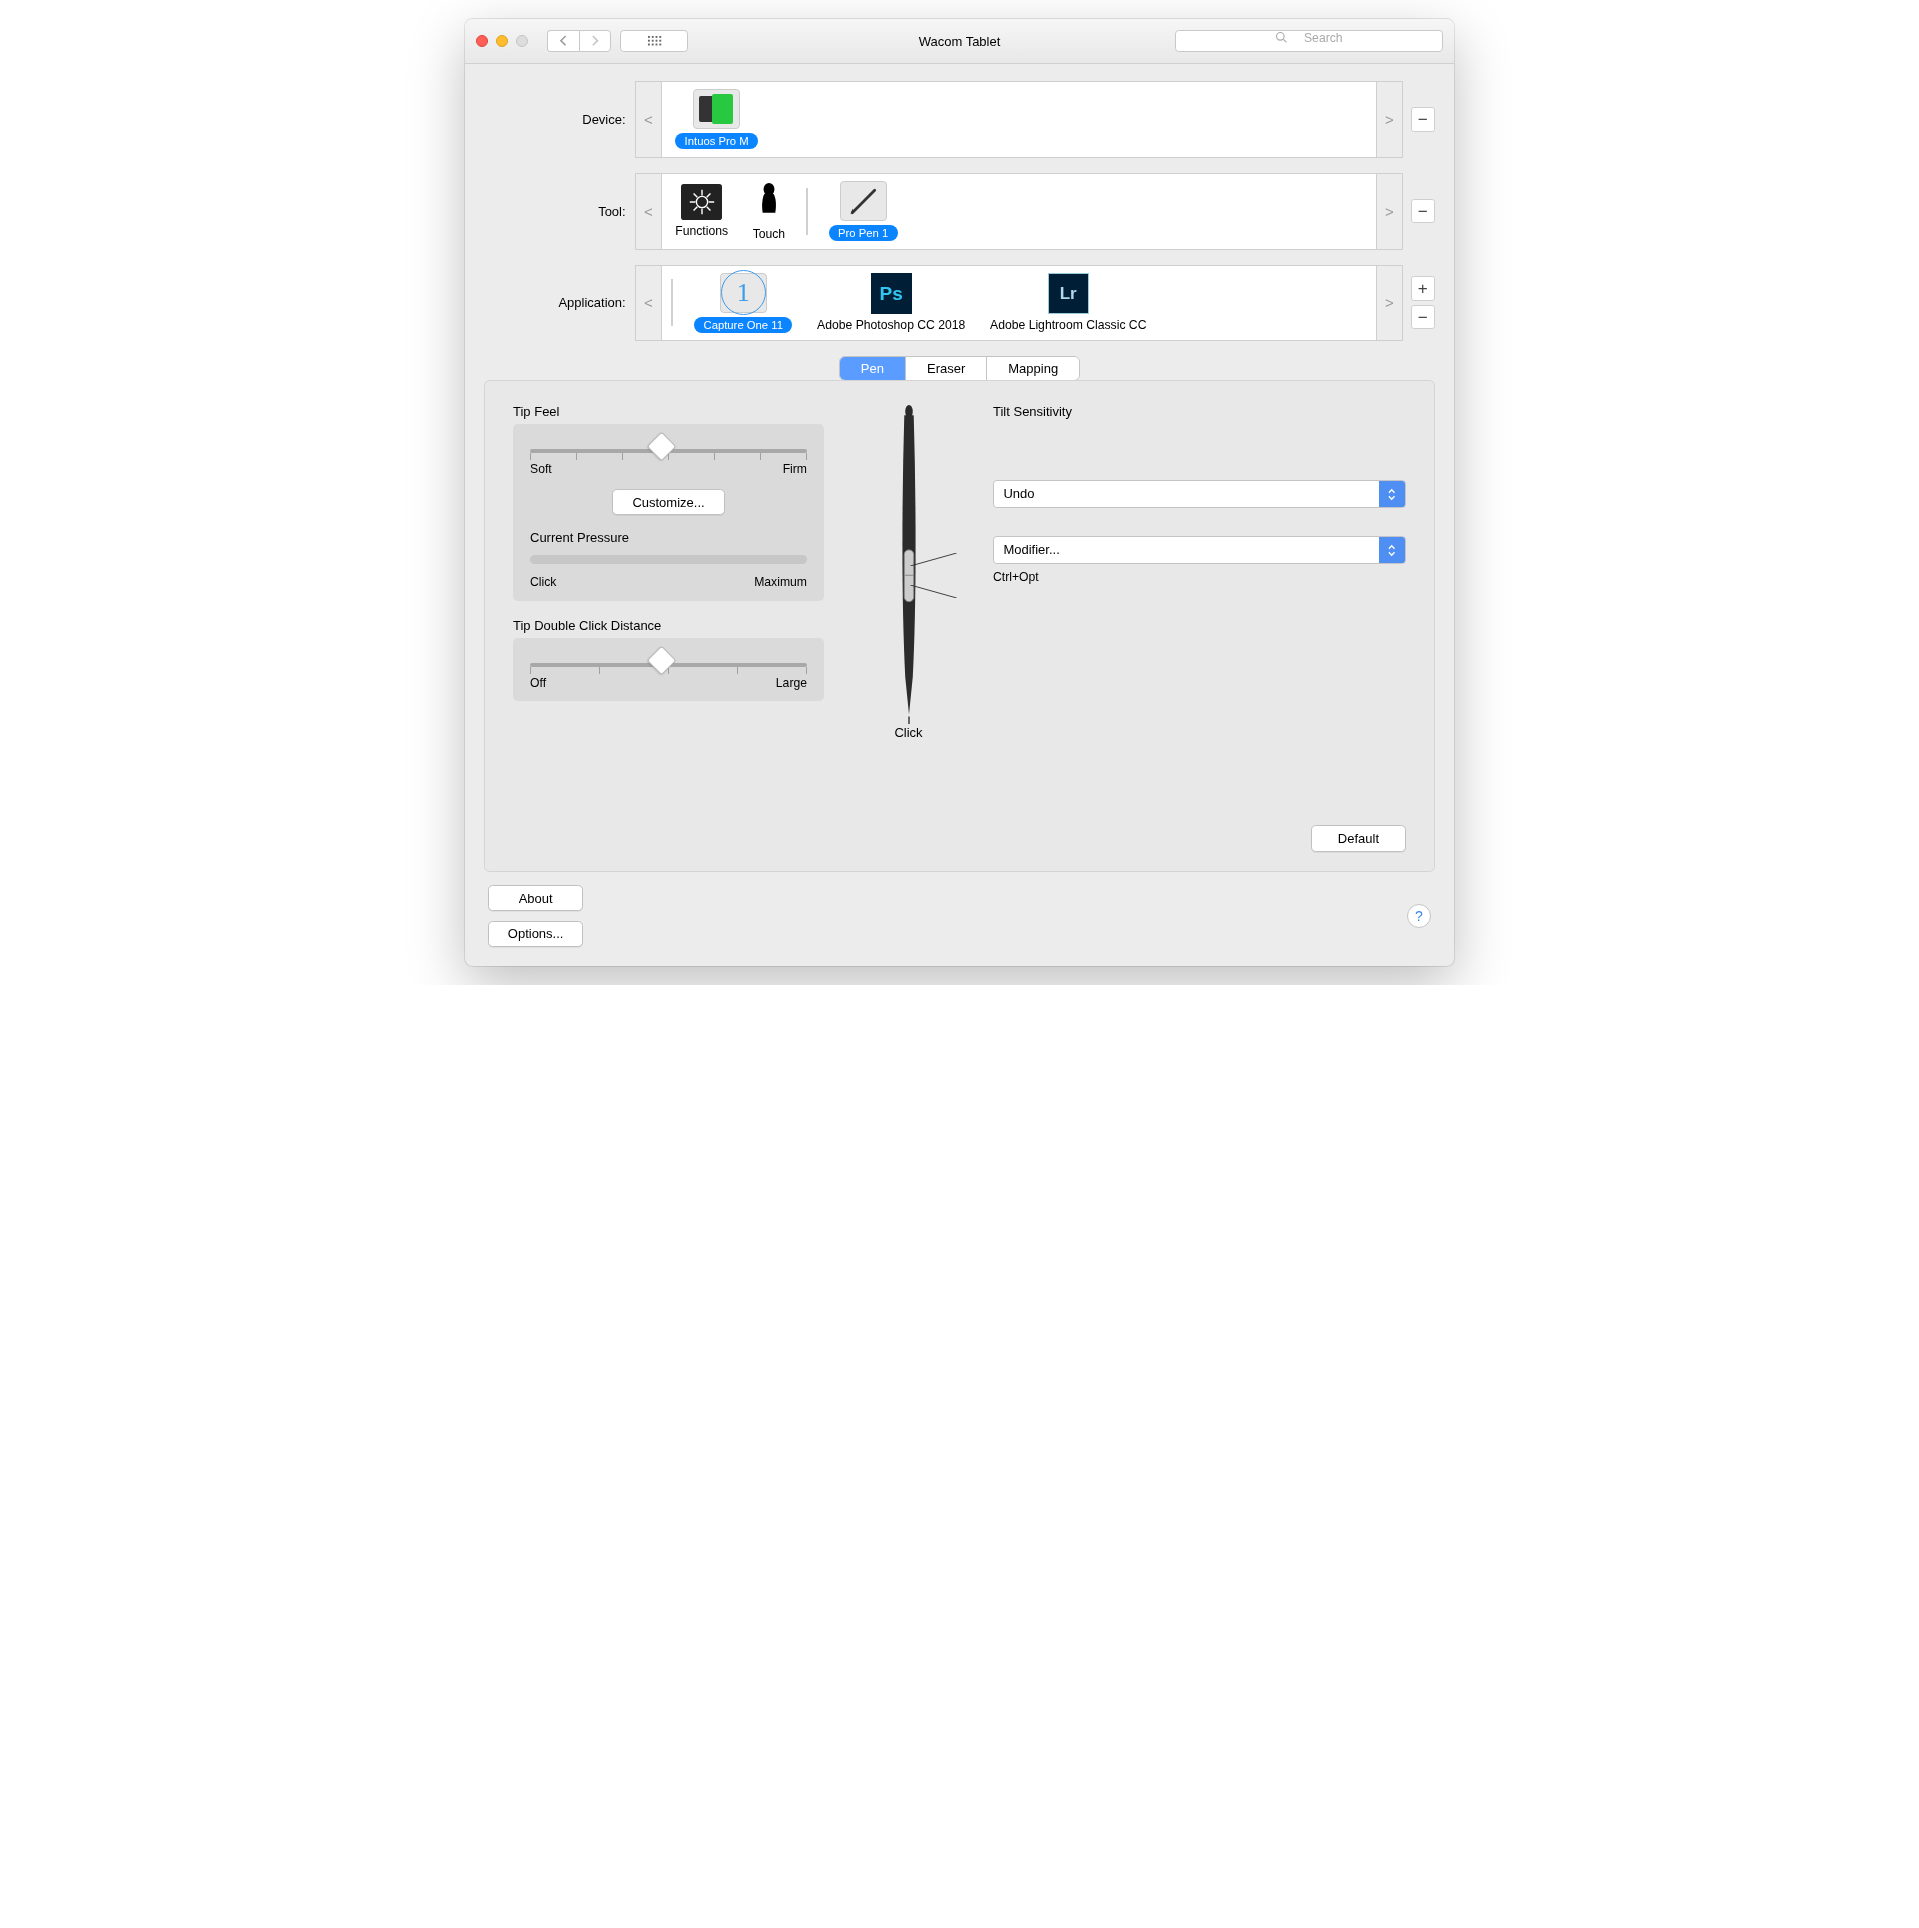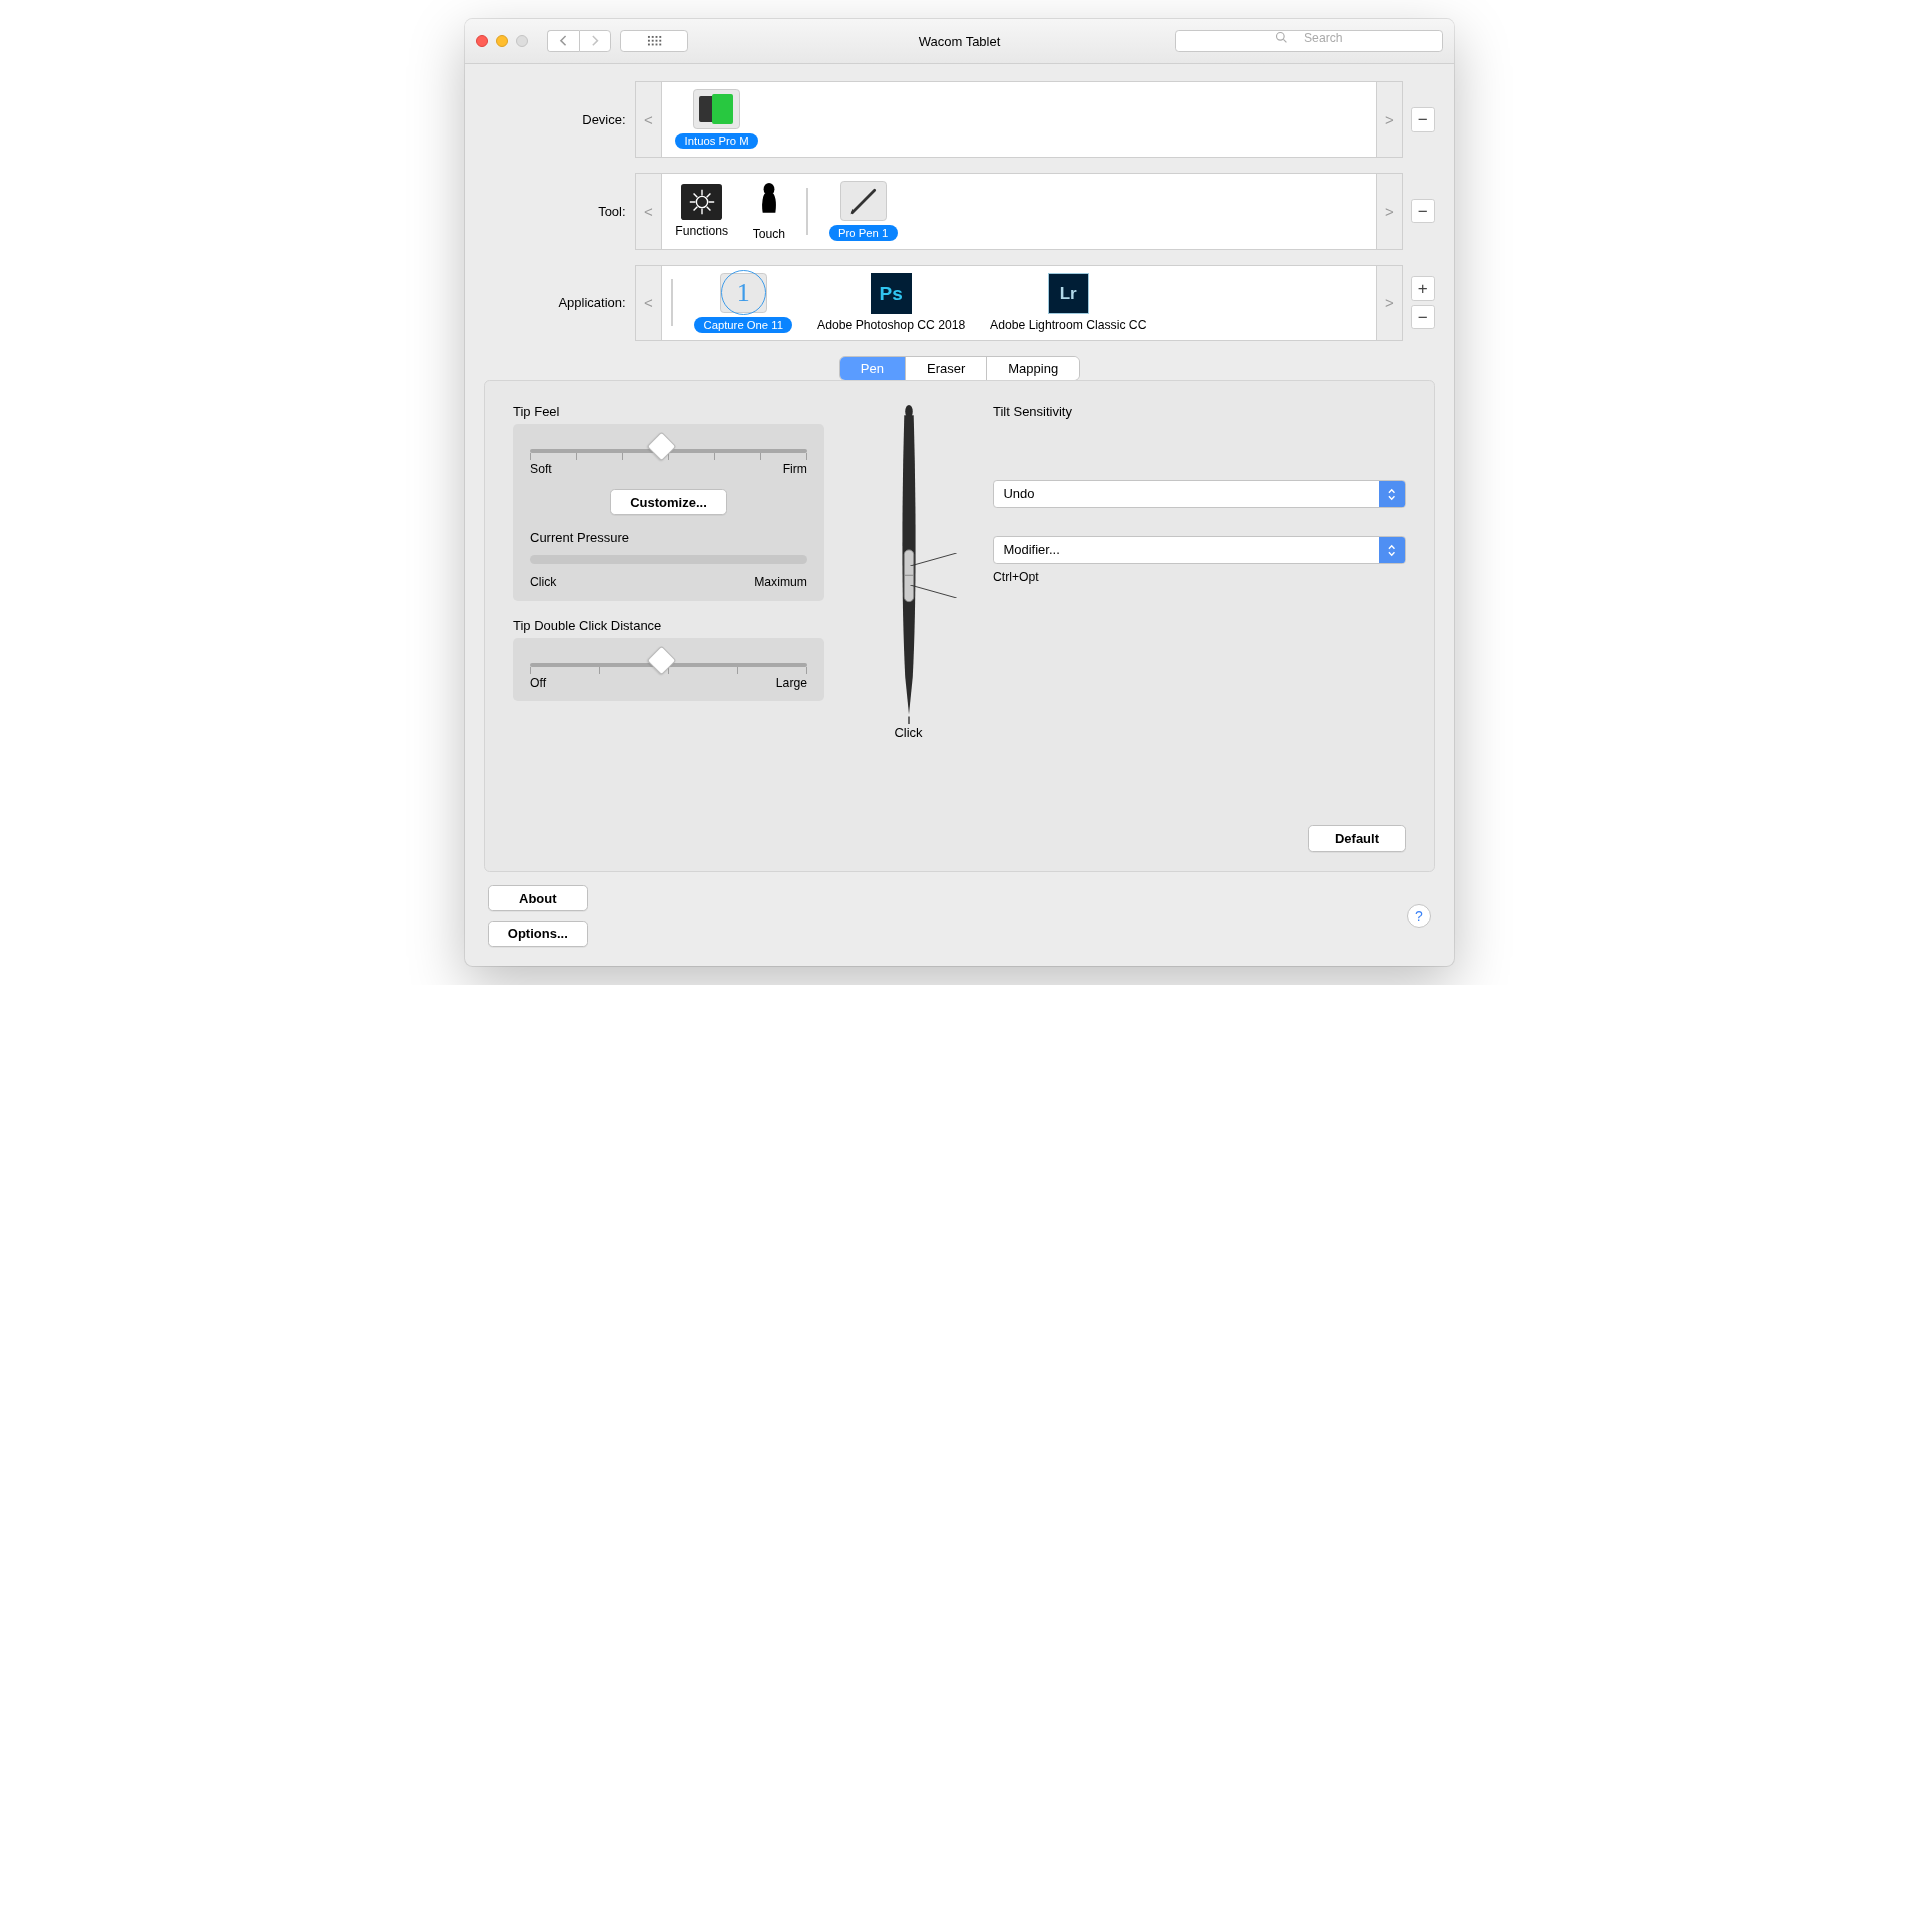--- a/index.html
+++ b/index.html
@@ -182,21 +182,20 @@
   transform-origin: left top;
   box-shadow: 0 0.9px 1.9px rgba(0,0,0,0.15);
 }
 .slider-labels { display: flex; justify-content: space-between; font-size: 12.2px; margin-top: 9.4px; }
 
 .mac-btn {
   background: #fff; border: 0.9px solid #c0c0c0;
   border-radius: 4.7px; padding: 4.7px 19px;
   font-size: 13px;
   box-shadow: 0 0.9px 0 rgba(0,0,0,0.05);
-  font-weight: bold;
 }
 .customize-row { text-align: center; margin: 13px 0 15px 0; }
 .pressure-bar {
   height: 9.4px; background: #c7c7c7; border-radius: 4.7px;
   margin: 9.4px 0 11.3px 0;
 }
 
 .pen-svg { width: 40px; height: 320px; }
 .click-label { font-size: 13px; margin-top: 1.9px; }
 

